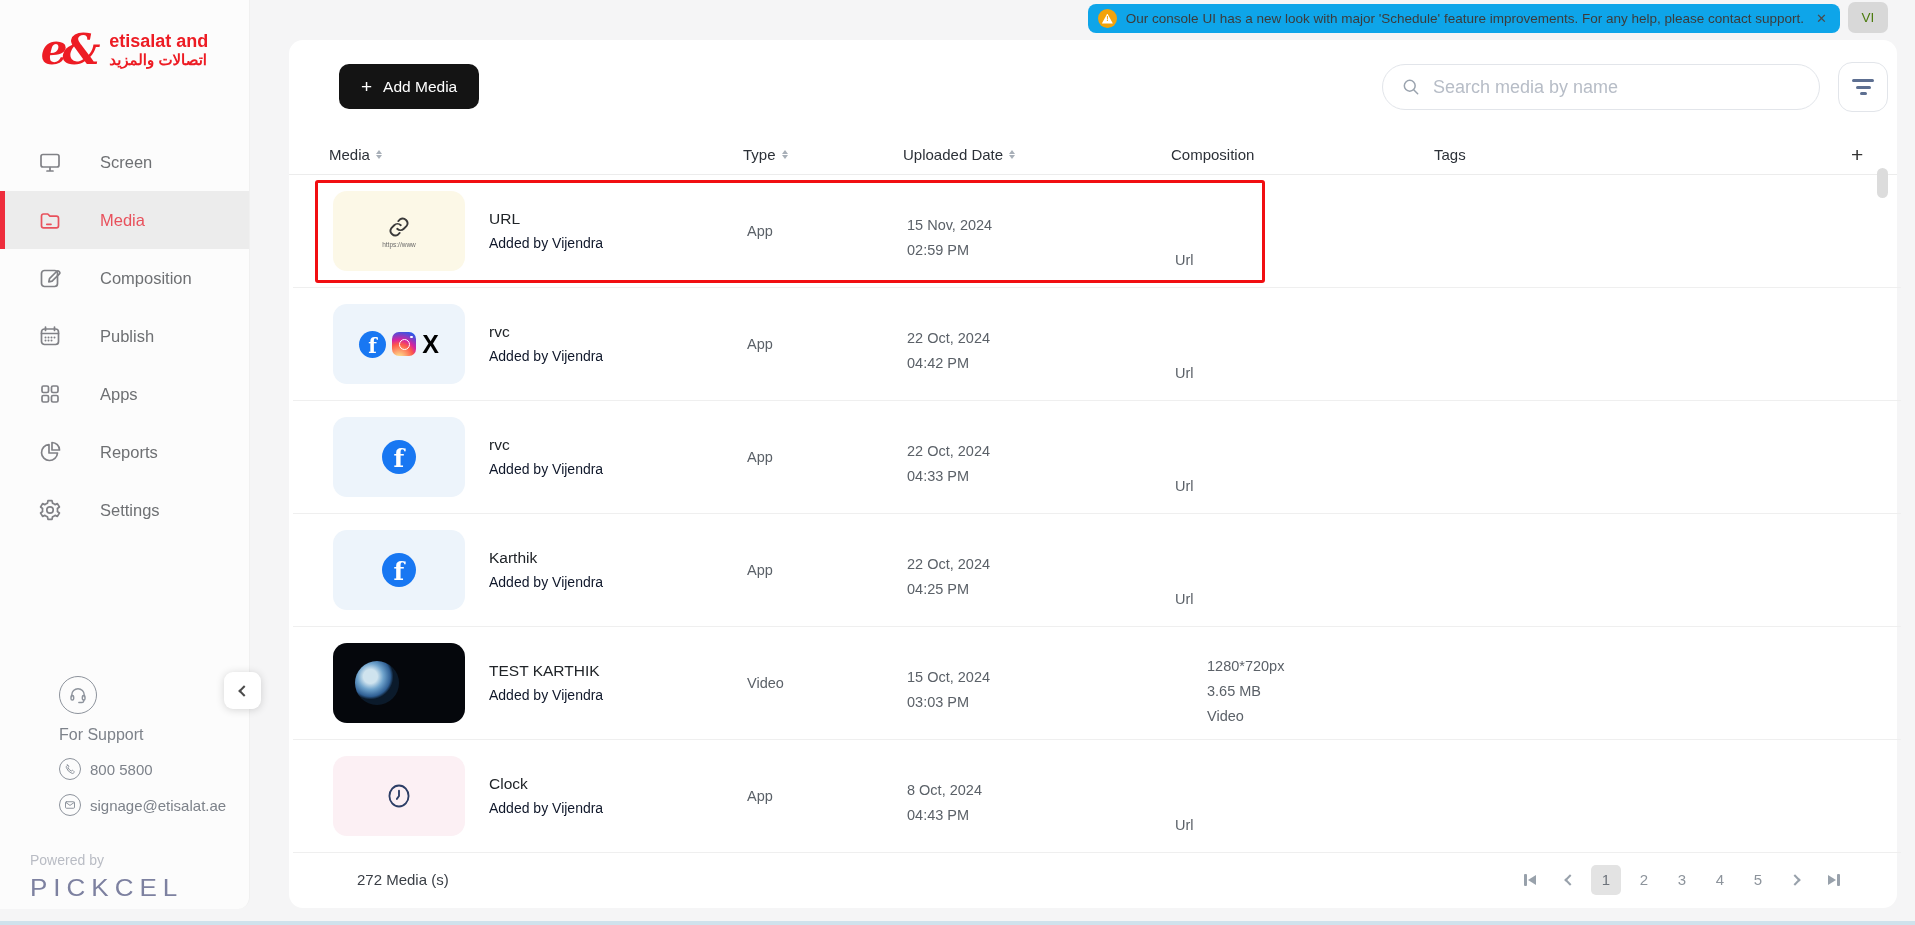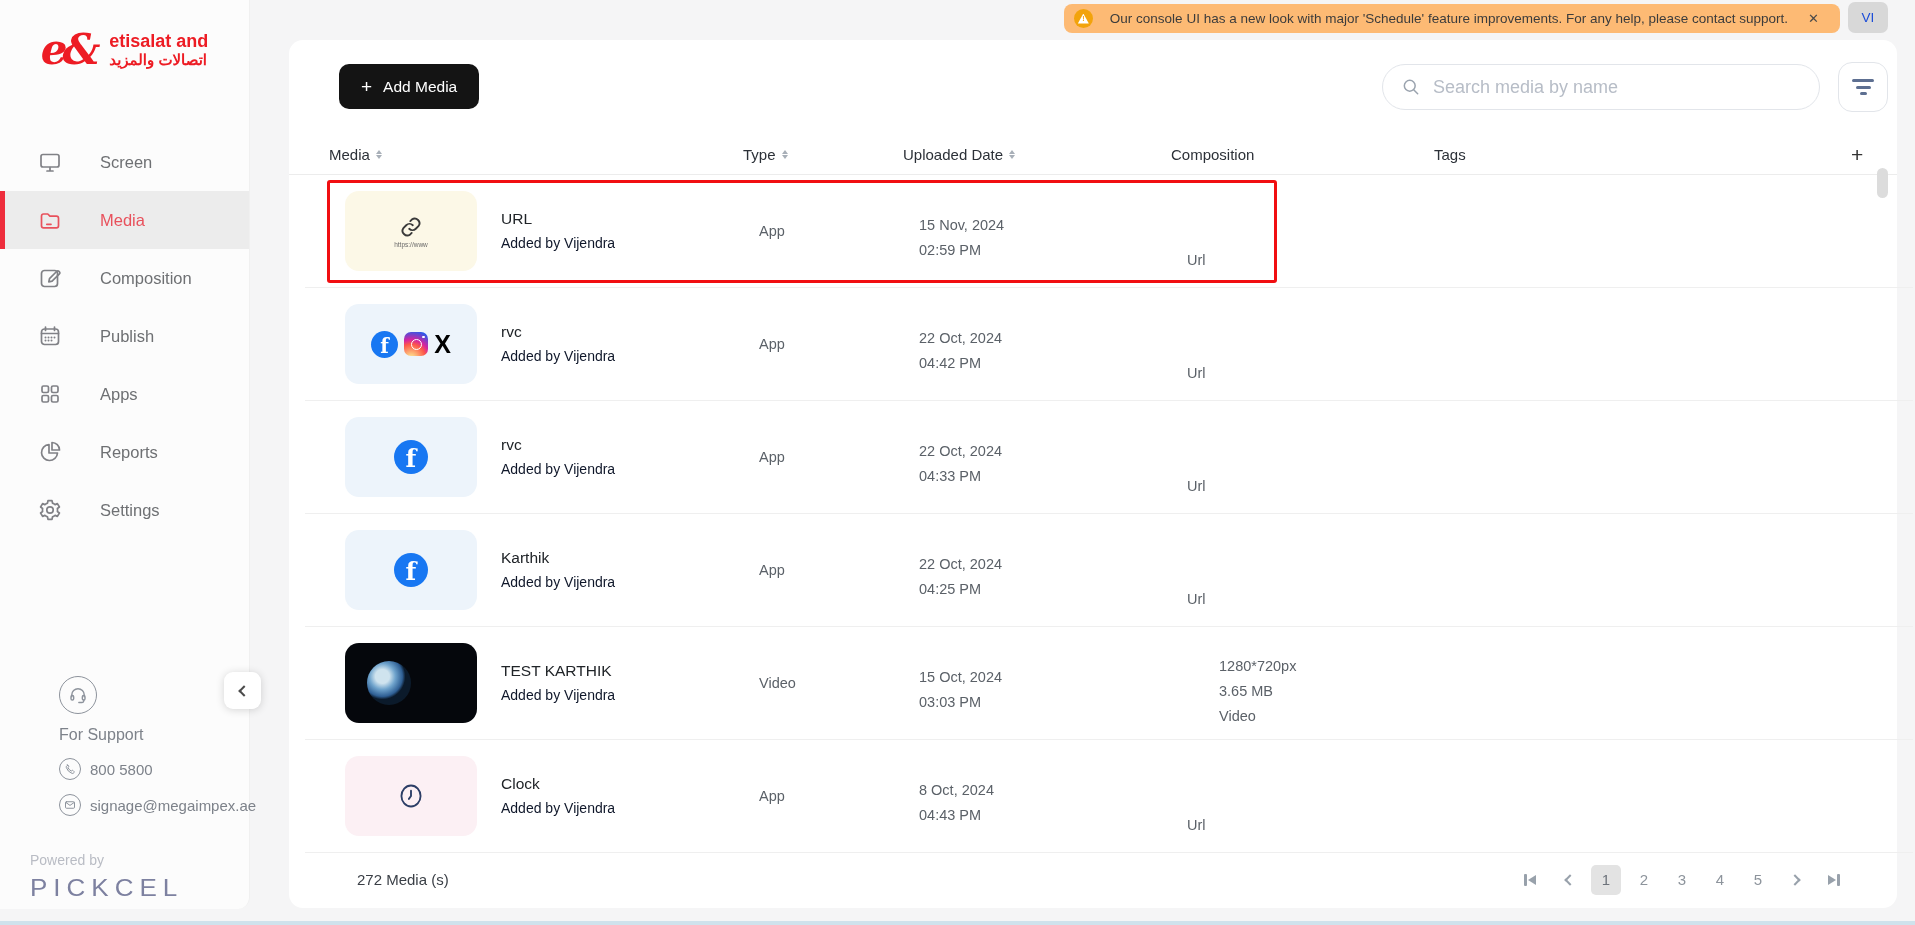--- a/index.html
+++ b/index.html
@@ -35,32 +35,32 @@
   .support-heading { margin-top:12px; color:#7d828a; font-size:16px; }
   .contact-row { display:flex; align-items:center; gap:9px; margin-top:14px; color:#7d828a; font-size:15px; }
   .contact-icon { width:22px; height:22px; border:1.3px solid #8d939c; border-radius:50%;
     display:flex; align-items:center; justify-content:center; flex:none; }
   .powered { position:absolute; left:30px; top:852px; }
   .powered-label { color:#b9bcc4; font-size:14px; }
   .powered-brand { margin-top:4px; color:#7d81a0; font-size:26px; letter-spacing:6px;
     font-weight:400; transform:scaleY(.95); }
 
   
-  .banner { position:absolute; top:4px; right:75px; height:29px; background:#fdba74;
-    border-radius:8px; display:flex; align-items:center; gap:17px; padding:0 21px 0 10px; z-index:6; }
+  .banner { position:absolute; top:4px; right:75px; height:29px; background:#0ea5e9;
+    border-radius:8px; display:flex; align-items:center; gap:9px; padding:0 13px 0 10px; z-index:6; }
   .warn-badge { position:relative; width:19px; height:19px; border-radius:50%;
     background:#F2A30B; display:flex; align-items:center; justify-content:center; flex:none; }
   .warn-tri { width:11px; height:10px; background:#fff; clip-path:polygon(50% 0,100% 100%,0 100%); }
   .warn-bang { position:absolute; top:6px; left:0; width:100%; text-align:center;
     font-size:7px; font-weight:bold; color:#F2A30B; }
   .banner-text { font-size:13.5px; color:#3c3c3c; white-space:nowrap; }
   .banner-close { color:#4a4a4a; font-size:13px; margin-left:3px; cursor:pointer; }
   .avatar { position:absolute; top:2px; right:27px; width:40px; height:31px; background:#d8d8d8;
     border-radius:7px; display:flex; align-items:center; justify-content:center;
-    color:#1d4ed8; font-size:13.5px; cursor:pointer; z-index:6; }
+    color:#4d7c0f; font-size:13.5px; cursor:pointer; z-index:6; }
 
   
   .card { position:absolute; left:289px; top:40px; width:1608px; height:868px;
     background:#fff; border-radius:14px; z-index:4; }
   .add-media-btn { position:absolute; left:50px; top:24px; height:45px; padding:0 22px;
     background:#141414; color:#fff; border:none; border-radius:10px; display:flex;
     align-items:center; gap:11px; font-size:15.5px; font-family:inherit; cursor:pointer; }
   .plus-glyph { font-size:19px; font-weight:300; line-height:1; }
   .search-wrap { position:absolute; left:1093px; top:24px; width:438px; height:46px;
     border:1px solid #e2e5ea; border-radius:23px; display:flex; align-items:center;
@@ -79,21 +79,21 @@
     align-items:center; padding-left:40px; border-bottom:1px solid #ececec; }
   .th { display:flex; align-items:center; gap:6px; font-size:15px; color:#2c3138; }
   .th-media { width:414px; } .th-type { width:160px; } .th-date { width:268px; }
   .th-props { width:263px; } .th-tags { flex:1; }
   .th-plus { width:46px; text-align:left; font-size:21px; color:#333; cursor:pointer; }
   .sort { display:flex; flex-direction:column; gap:1px; cursor:pointer; }
   .sort i { width:0; height:0; border-left:3.5px solid transparent; border-right:3.5px solid transparent; }
   .sort .up { border-bottom:4.5px solid #a8afb8; }
   .sort .dn { border-top:4.5px solid #a8afb8; }
 
-  .rows { position:absolute; left:16px; top:135px; width:100%; }
+  .rows { position:absolute; left:4px; top:135px; width:100%; }
   .row { position:relative; height:113px; display:flex; padding-left:40px;
     border-bottom:1px solid #efefef; cursor:pointer; }
   .highlight-box { position:absolute; left:22px; top:5px; width:950px; height:103px;
     border:3px solid #F10E11; border-radius:3px; z-index:3; pointer-events:none; }
   .cell { display:flex; flex-direction:column; justify-content:center; }
   .cell-thumb { width:156px; justify-content:center; }
   .cell-name { width:258px; }
   .cell-type { width:160px; font-size:14.5px; color:#5b6168; }
   .cell-date { width:268px; font-size:14.5px; color:#5b6168; line-height:25px; padding-top:14px; }
   .cell-props { width:263px; font-size:14.5px; color:#5b6168; line-height:25px; }
@@ -245,21 +245,21 @@
       </span>
       <span>800 5800</span>
     </div>
     <div class="contact-row">
       <span class="contact-icon">
         <svg width="12" height="12" viewBox="0 0 24 24" fill="none" stroke="#8d939c" stroke-width="2" stroke-linecap="round" stroke-linejoin="round">
           <rect x="3" y="5.5" width="18" height="13" rx="2"></rect>
             <path d="M3.8 7l8.2 5.8L20.2 7"></path>
         </svg>
       </span>
-      <span>signage@megaimpex.ae</span>
+      <span>signage@etisalat.ae</span>
     </div>
   </div>
 
   <div class="powered">
     <div class="powered-label">Powered by</div>
     <div class="powered-brand">PICKCEL</div>
   </div>
 </div>
 
 <div class="collapse-btn">

